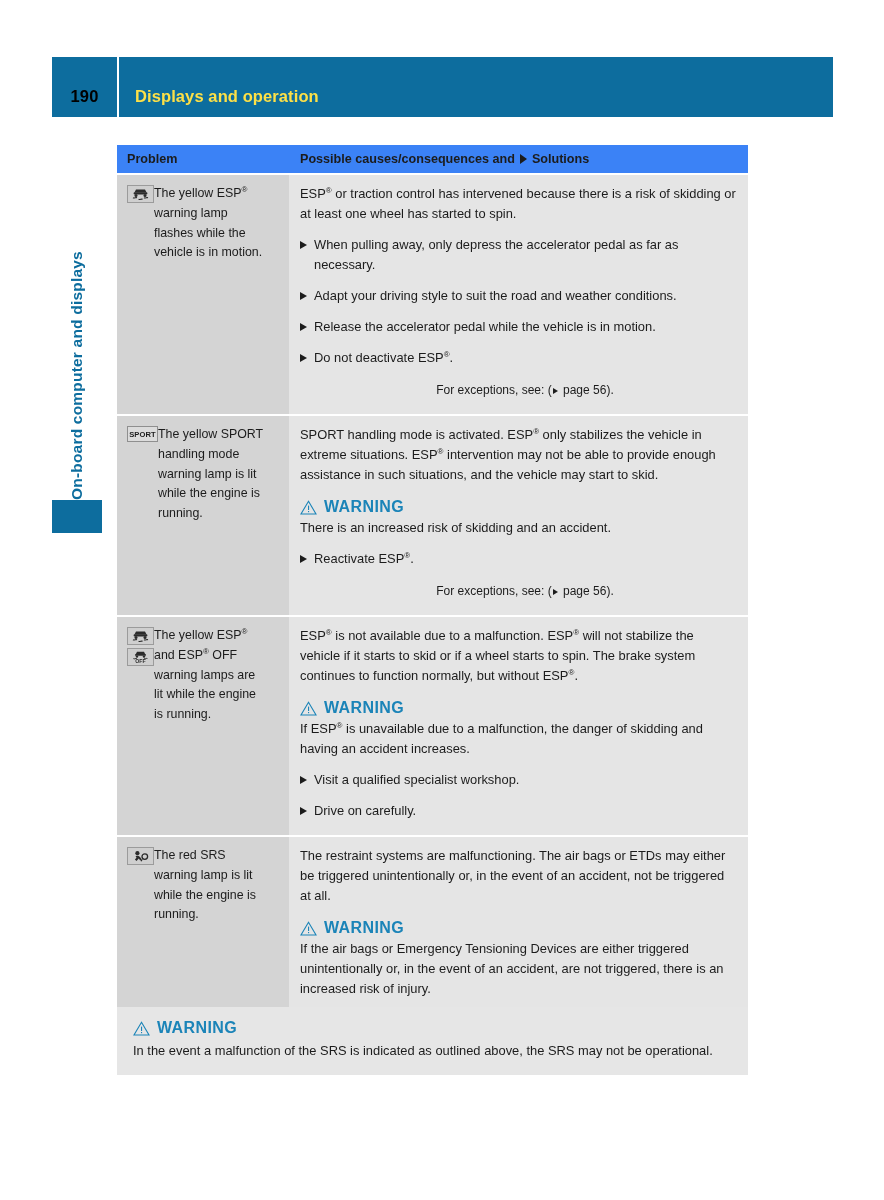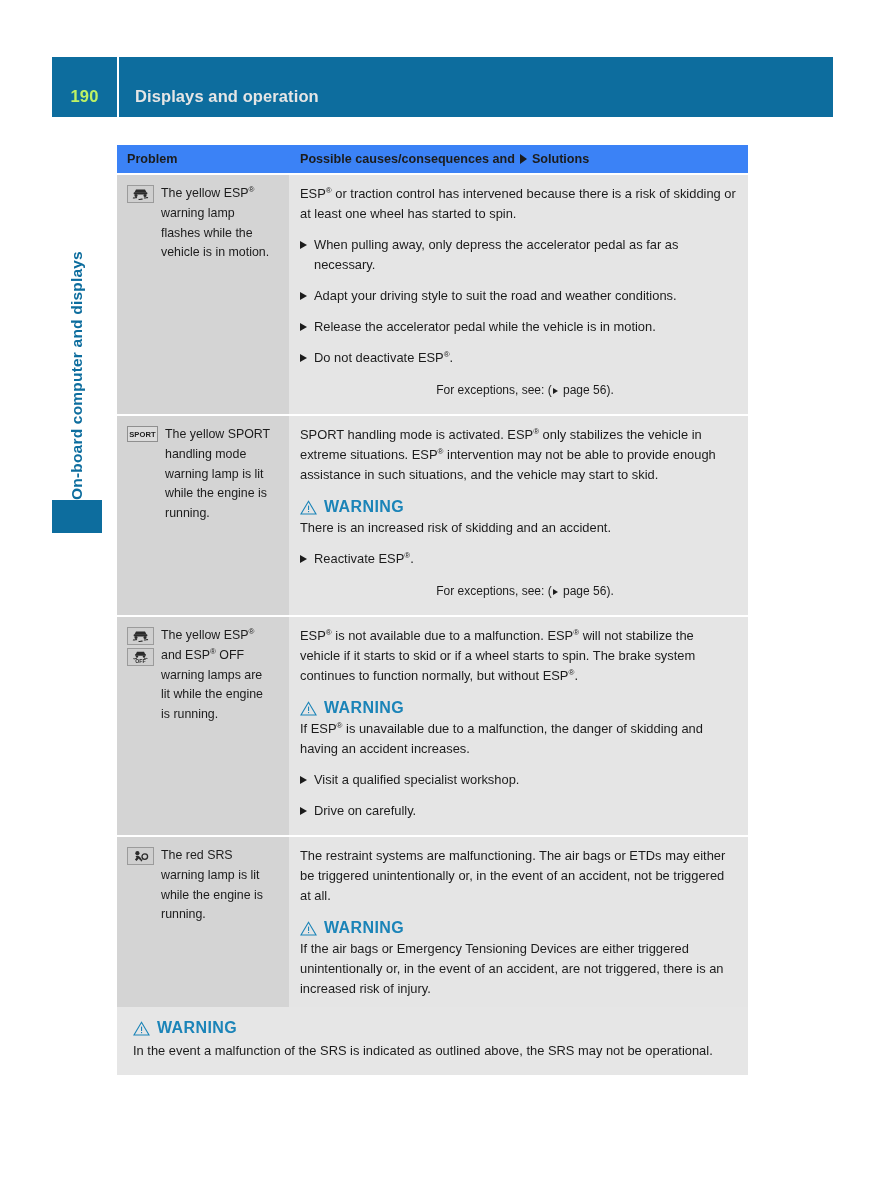--- a/index.html
+++ b/index.html
@@ -19,34 +19,34 @@
   .header-band {
     position: absolute;
     left: 52px; top: 57px;
     width: 781px; height: 60px;
     background: #0d6d9e;
     display: flex;
     align-items: flex-end;
   }
   .header-pagenum {
     width: 65px;
-    color: #bef264;
+    color: #000000;
     font-size: 16.5px;
     font-weight: 700;
     text-align: center;
     padding-bottom: 11px;
     letter-spacing: .2px;
   }
   .header-divider {
     width: 2px;
     height: 60px;
     background: #ffffff;
   }
   .header-title {
-    color: #e5e5e5;
+    color: #fde047;
     font-size: 16.5px;
     font-weight: 700;
     padding-left: 16px;
     padding-bottom: 11px;
     letter-spacing: .1px;
     text-align: right;
   }
 
   
   .side-label {
@@ -112,21 +112,20 @@
   .trow {
     display: flex;
     border-top: 2px solid #ffffff;
     align-items: stretch;
   }
   .cell-left {
     width: 172px;
     background: #d4d4d4;
     padding: 9px 10px 12px 10px;
     display: flex;
-    gap: 7px;
     align-items: flex-start;
   }
   .cell-right {
     flex: 1;
     background: #e5e5e5;
     padding: 9px 12px 14px 11px;
   }
   .prob-text {
     font-size: 12.4px;
     line-height: 19.8px;

